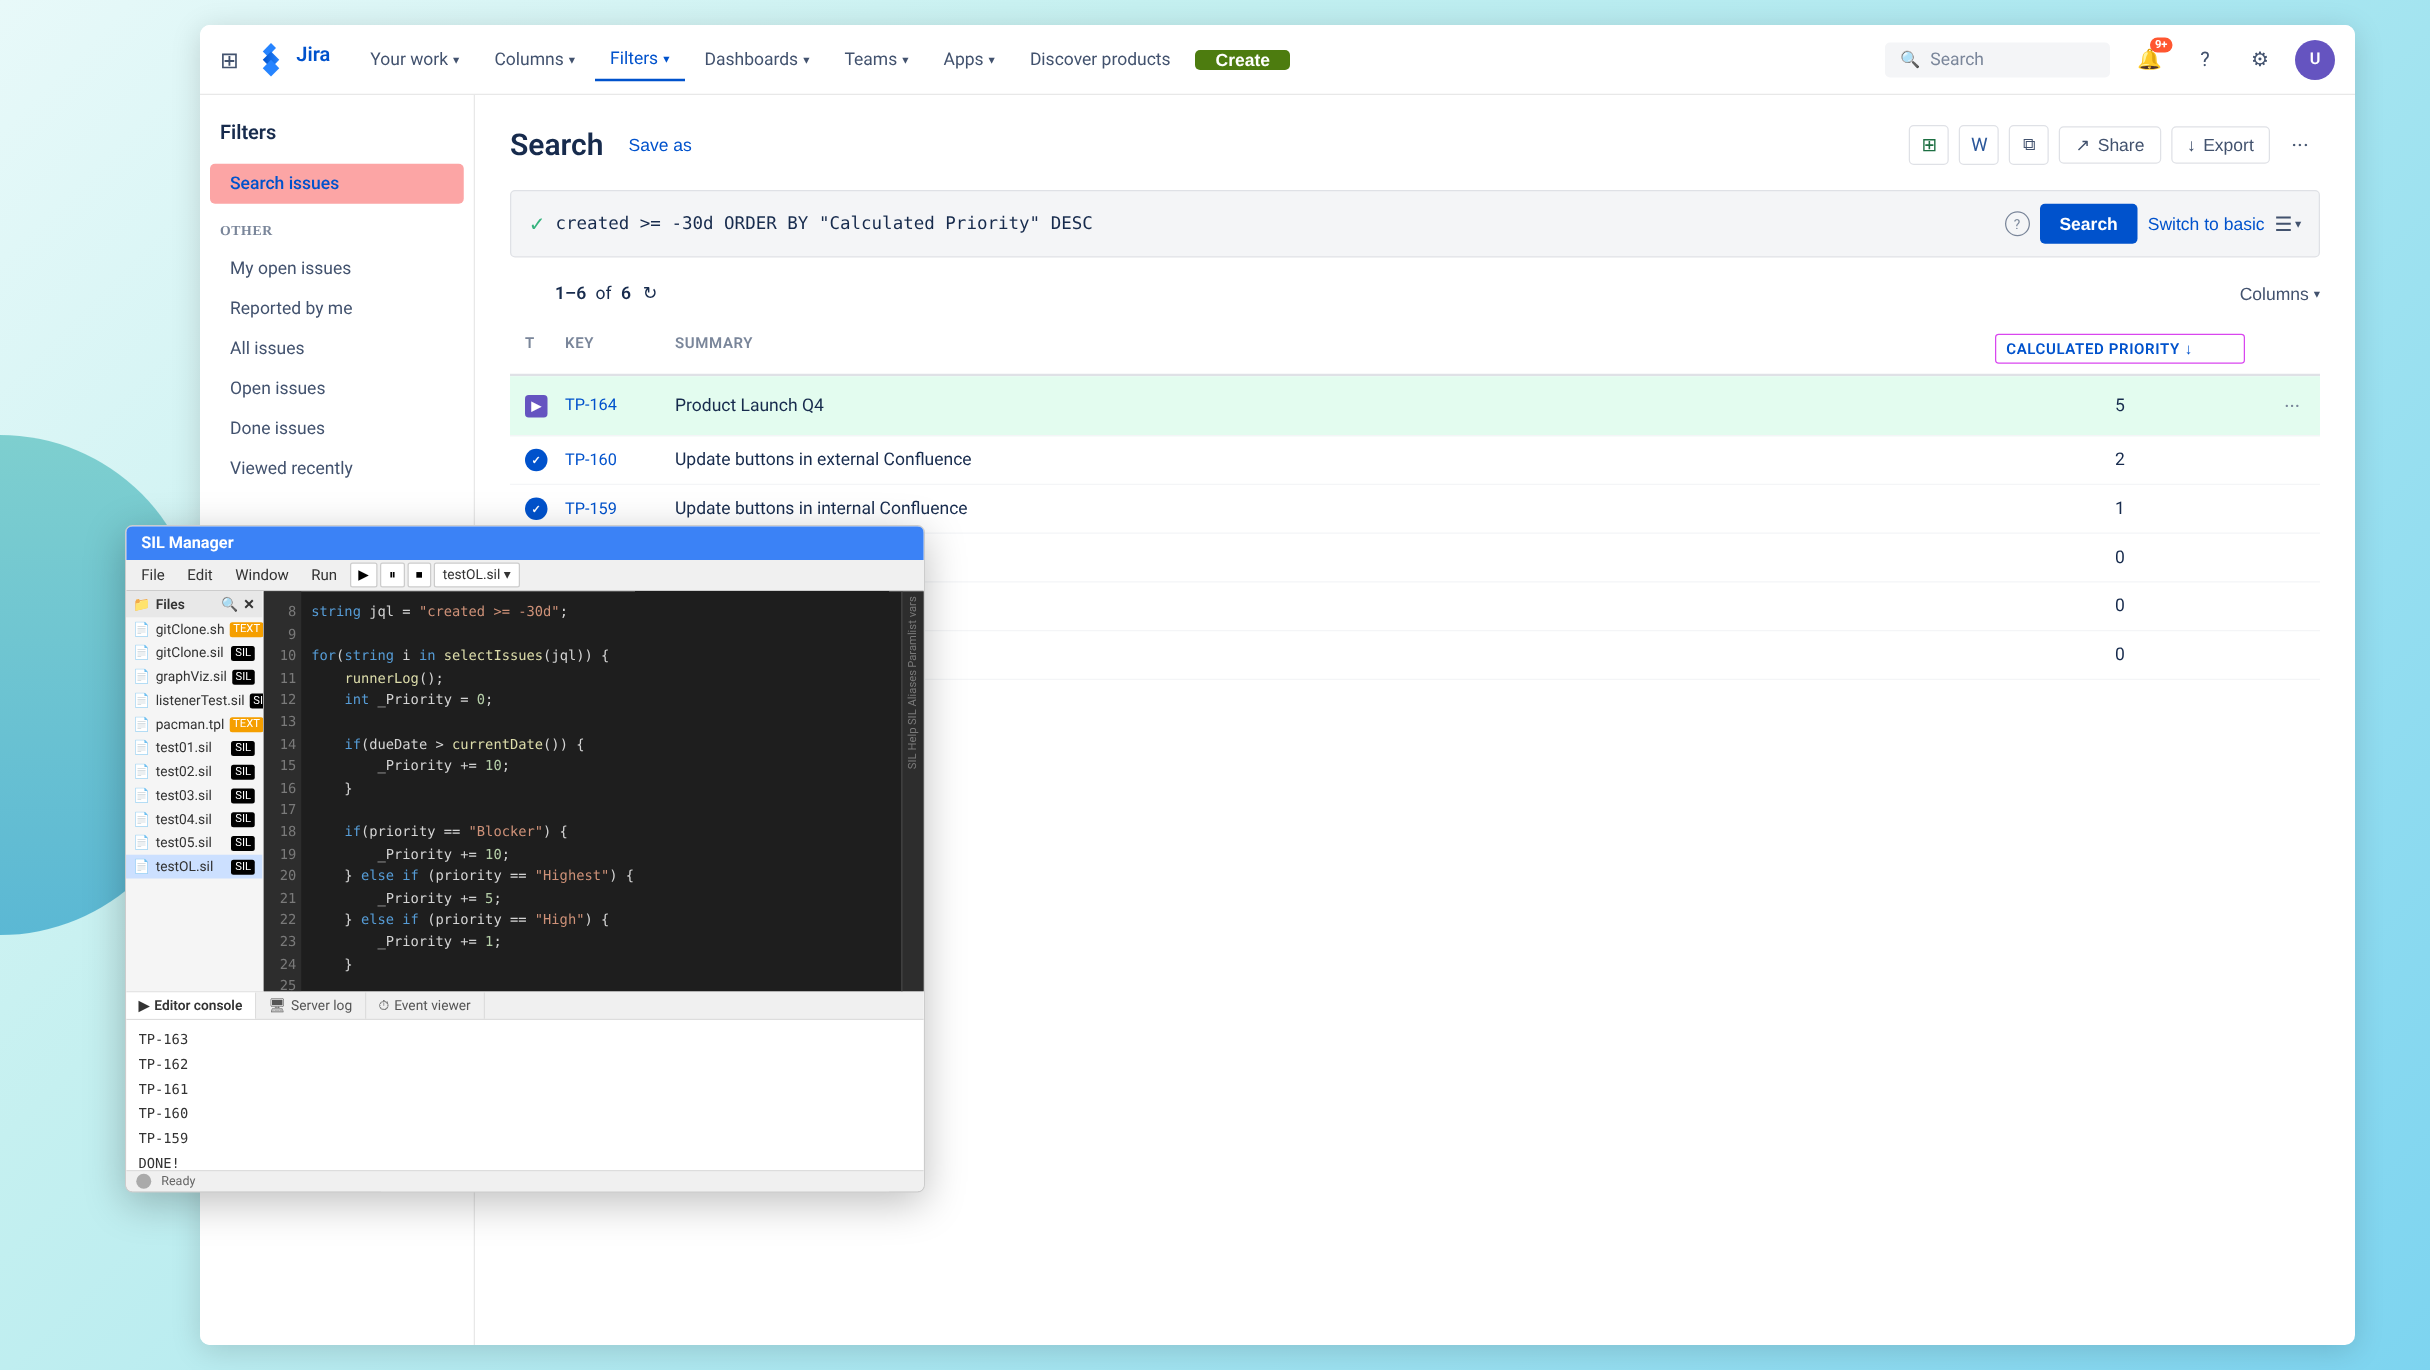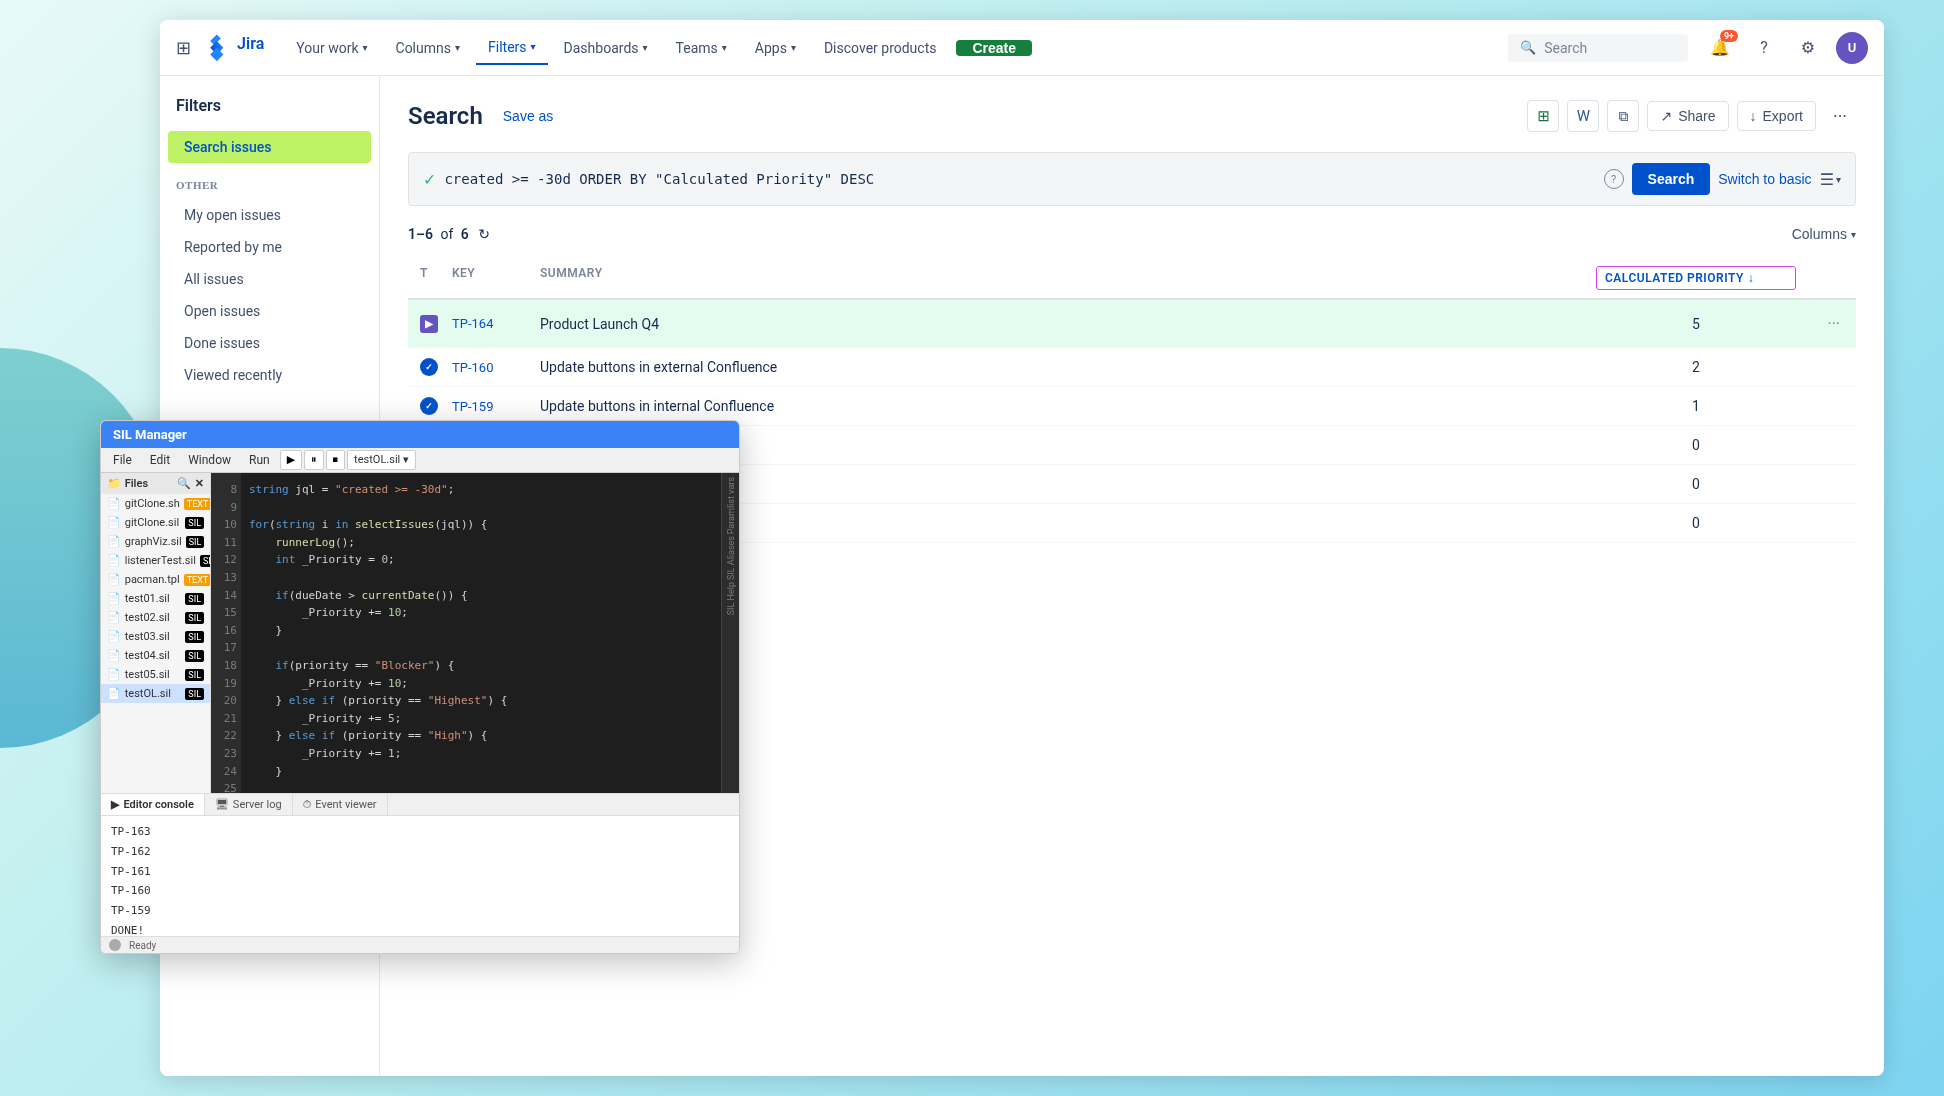--- a/index.html
+++ b/index.html
@@ -86,21 +86,21 @@
       border-radius: 4px;
       white-space: nowrap;
     }
     .nav-item.active {
       color: #0052CC;
       border-bottom: 2px solid #0052CC;
       border-radius: 0;
     }
     .nav-chevron { font-size: 10px; }
     .nav-create-btn {
-      background: #15803d;
+      background: #4d7c0f;
       color: #fff;
       border: none;
       border-radius: 4px;
       padding: 0 16px;
       font-size: 14px;
       font-weight: 600;
       cursor: pointer;
       margin-left: 4px;
     }
     .nav-spacer { flex: 1; }
@@ -181,21 +181,21 @@
     }
     .sidebar-item {
       padding: 8px 16px;
       font-size: 14px;
       color: #42526E;
       cursor: pointer;
       border-radius: 4px;
       margin: 0 8px;
     }
     .sidebar-item.active {
-      background: #bef264;
+      background: #fca5a5;
       color: #0052CC;
       font-weight: 500;
     }
     .sidebar-section-title {
       font-size: 11px;
       font-weight: 700;
       color: #7A869A;
       text-transform: uppercase;
       padding: 16px 16px 8px;
       letter-spacing: 0.5px;
@@ -330,20 +330,21 @@
       color: #42526E;
       font-size: 16px;
     }
 
     
     .results-info {
       display: flex;
       align-items: center;
       justify-content: space-between;
       margin-bottom: 16px;
+      margin-left: 36px;
     }
     .results-count {
       font-size: 14px;
       color: #172B4D;
     }
     .results-count strong { font-weight: 600; }
     .columns-btn {
       display: flex;
       align-items: center;
       gap: 4px;

